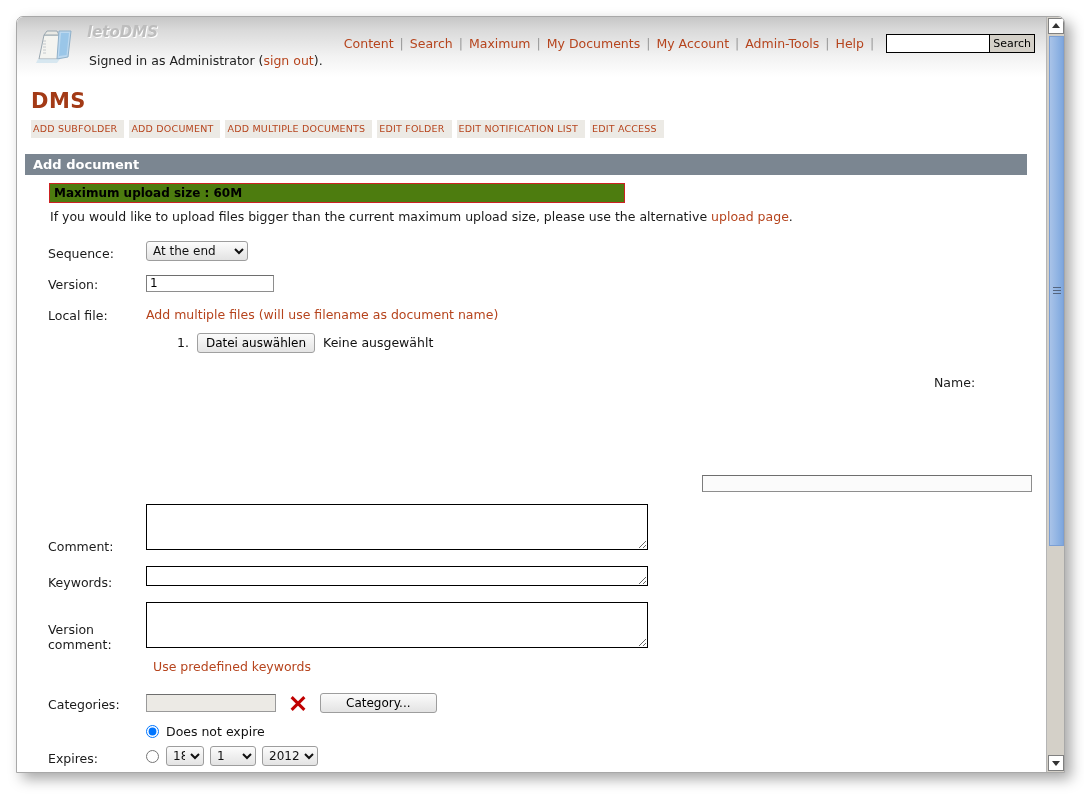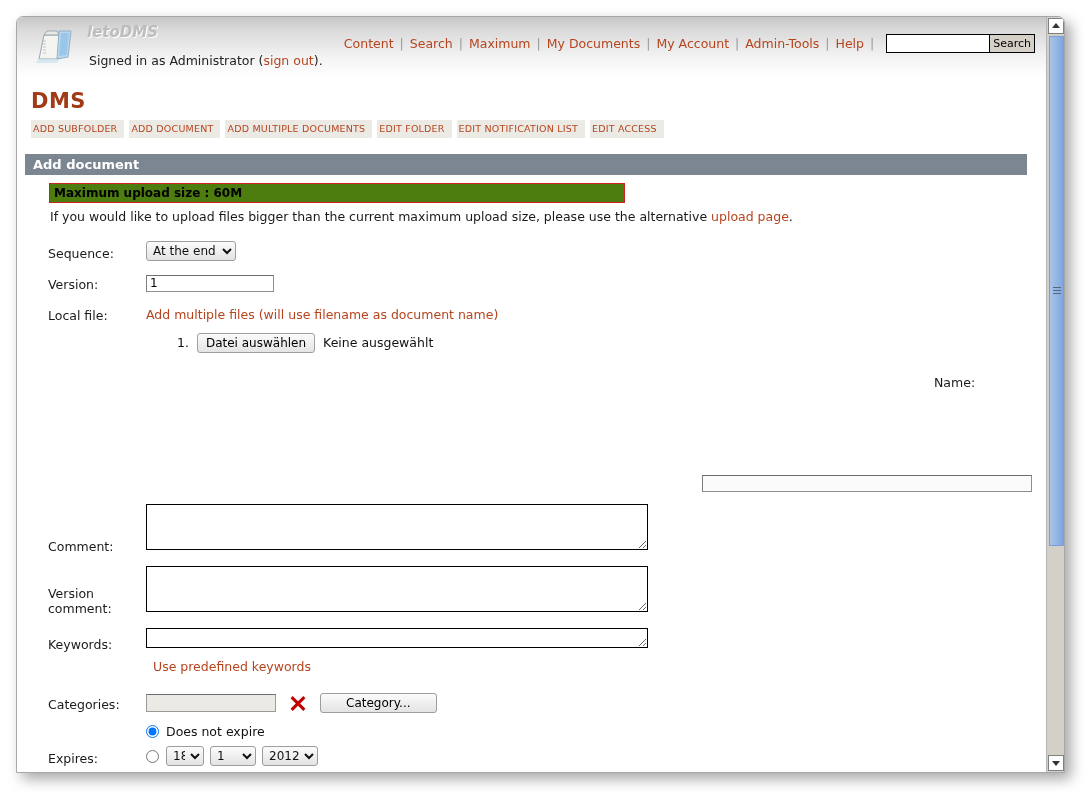--- a/index.html
+++ b/index.html
@@ -459,21 +459,21 @@
       <div id="upload-notice">Maximum upload size : 60M</div>
 
       <div id="upload-hint">
         <span>If you would like to upload files bigger than the current maximum upload size, please use the alternative </span><a href="#">upload page</a><span>.</span>
       </div>
 
       
       <div class="form-row" style="margin-top:16px;">
         <div class="form-label">Sequence:</div>
         <div class="form-field">
-          <select class="std" style="width:90px;">
+          <select class="std" style="width:102px;">
             <option>At the end</option>
           </select>
         </div>
       </div>
 
       
       <div class="form-row" style="margin-top:11px;">
         <div class="form-label">Version:</div>
         <div class="form-field">
           <input class="text-std" style="width: 128px;" type="text" value="1">
@@ -505,31 +505,31 @@
       
       <div class="form-row" style="margin-top:12px;">
         <div class="form-label">Comment:</div>
         <div class="form-field">
           <textarea class="ta-std" style="width: 502px; height: 46px;"></textarea>
         </div>
       </div>
 
       
       <div class="form-row" style="margin-top:12px;">
+        <div class="form-label">Keywords:</div>
+        <div class="form-field">
+          <textarea class="ta-std" style="width: 502px; height: 20px;"></textarea>
+        </div>
+      </div>
+
+      
+      <div class="form-row" style="margin-top:12px;">
         <div class="form-label">Version comment:</div>
         <div class="form-field">
           <textarea class="ta-std" style="width: 502px; height: 46px;"></textarea>
-        </div>
-      </div>
-
-      
-      <div class="form-row" style="margin-top:12px;">
-        <div class="form-label">Keywords:</div>
-        <div class="form-field">
-          <textarea class="ta-std" style="width: 502px; height: 20px;"></textarea>
         </div>
       </div>
 
       <div id="keywords-link">
         <a class="inline-link" href="#">Use predefined keywords</a>
       </div>
 
       
       <div class="form-row" id="categories-row">
         <div class="form-label">Categories:</div>

